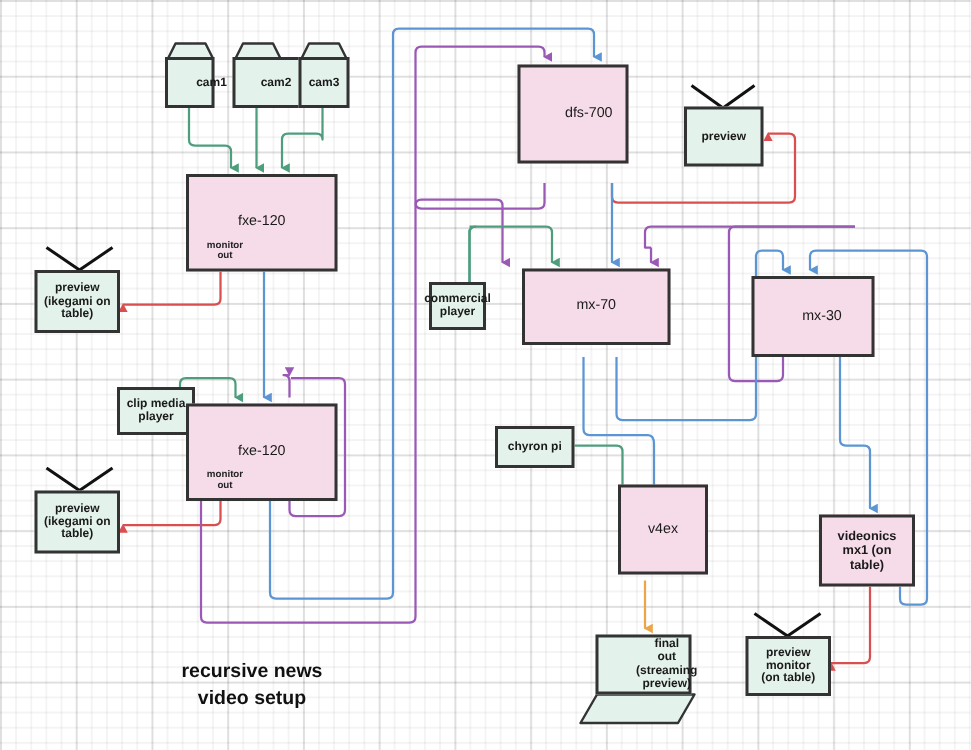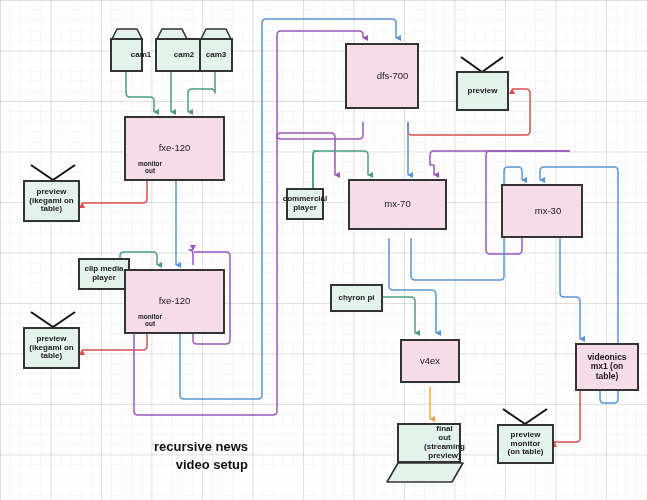--- a/index.html
+++ b/index.html
@@ -36,21 +36,21 @@
     position:absolute;font-size:6.5px;font-weight:bold;color:#222;
     text-align:center;line-height:1.1;z-index:6;
   }
   .cam-lens{
     position:absolute;z-index:4;
   }
   .antenna{position:absolute;z-index:4;}
   .laptop-base{position:absolute;z-index:4;}
   #title{
     position:absolute;left:88px;top:438px;width:160px;
-    text-align:right;font-size:13px;font-weight:bold;color:#111;
+    text-align:center;font-size:13px;font-weight:bold;color:#111;
     line-height:1.35;z-index:7;
   }
 </style>
 </head>
 <body>
 
 <div id="canvas">
 
   <svg id="wires" xmlns="http://www.w3.org/2000/svg">
     <defs>
@@ -208,25 +208,25 @@
   </div>
 
   <div class="node mixer" style="left:501px;top:184px;width:82px;height:54px;padding-left:12px;">
     <span>mx-30</span>
   </div>
 
   <div class="node src" style="left:330px;top:284px;width:53px;height:28px;text-align:center;">
     <span>chyron pi</span>
   </div>
 
-  <div class="node mixer" style="left:400px;top:323px;width:60px;height:44px;margin-top:16px;">
+  <div class="node mixer" style="left:412px;top:323px;width:60px;height:60px;">
     <span>v4ex</span>
   </div>
 
-  <div class="node mixer small" style="left:546px;top:343px;width:64px;height:48px;flex-direction:column;margin-left:29px;">
+  <div class="node mixer small" style="left:546px;top:343px;width:64px;height:48px;flex-direction:column;">
     <span>videonics</span>
     <span>mx1 (on</span>
     <span>table)</span>
   </div>
 
   <div class="node src" style="left:397px;top:423px;width:64px;height:40px;flex-direction:column;padding-left:31px;">
     <span>final out</span>
     <span>(streaming</span>
     <span>preview)</span>
   </div>

